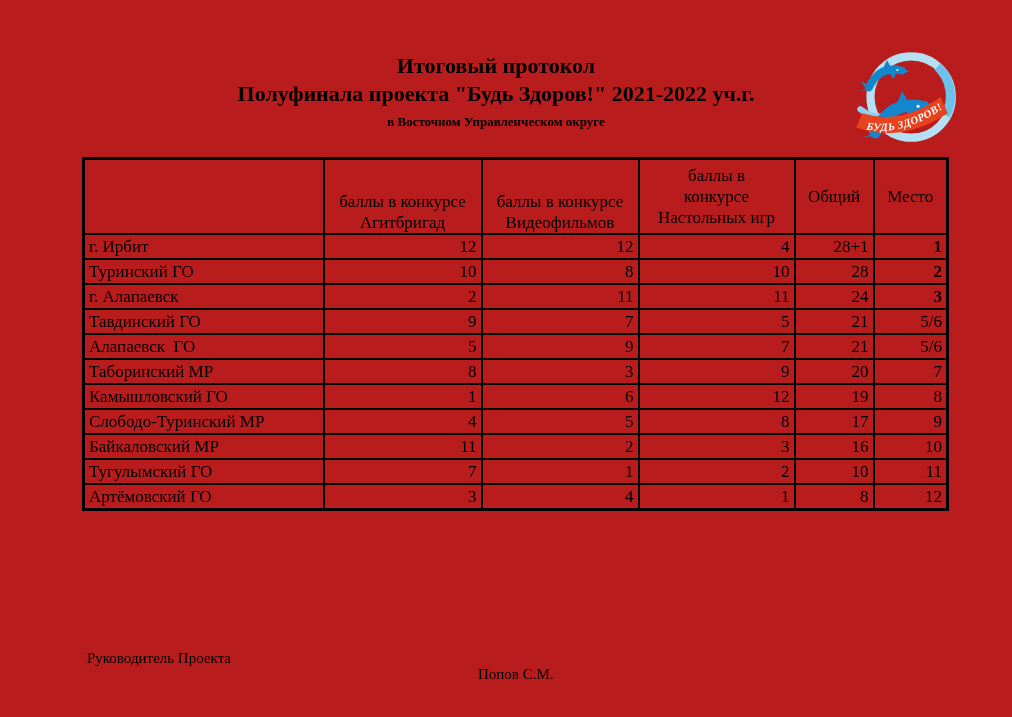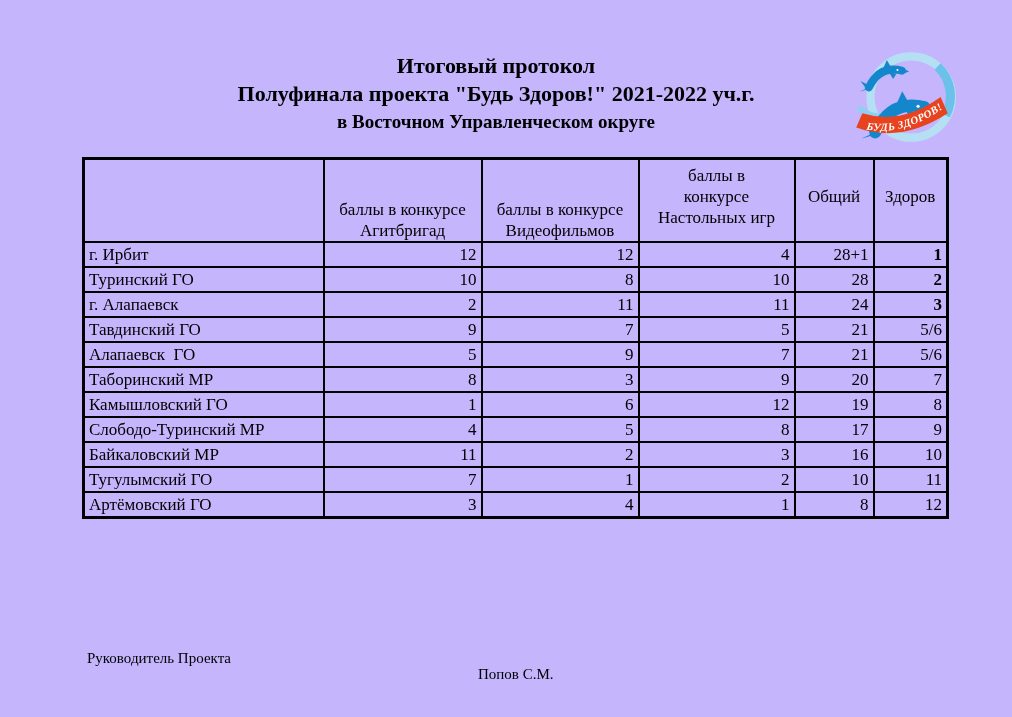--- a/index.html
+++ b/index.html
@@ -1,36 +1,36 @@
 <!DOCTYPE html>
 <html><head>
 <meta charset="utf-8">
 <style>
   html,body{margin:0;padding:0;background:#fff;}
   .page{
-    position:relative;width:1012px;height:717px;background:#c4b5fd;
+    position:relative;width:1012px;height:717px;background:#b91c1c;
     font-family:"Liberation Serif","DejaVu Serif",serif;color:#000;overflow:hidden;
   }
   
   .title{position:absolute;left:66px;top:52px;width:860px;text-align:center;font-weight:bold;}
   .title .t1{font-size:22px;line-height:28px;}
-  .title .t2{font-size:19px;line-height:27px;}
+  .title .t2{font-size:13px;line-height:27px;}
   
   .logo{position:absolute;right:48px;top:44px;width:122px;height:106px;}
   
   table.results{
     position:absolute;left:82px;top:157px;width:864px;
     border-collapse:collapse;table-layout:fixed;border:3px solid #000;
   }
   table.results td{border:2px solid #000;font-size:17px;padding:0 4px;overflow:hidden;}
   thead td{
     text-align:center;border-bottom:3px solid #000;white-space:pre-line;
     vertical-align:bottom;height:73px;line-height:21px;padding-bottom:4px;
   }
-  thead td.vm{vertical-align:middle;padding-bottom:8px;}
+  thead td.vm{vertical-align:middle;padding-bottom:0;}
   tbody td{height:23px;line-height:23px;vertical-align:middle;}
   td.name{text-align:left;white-space:pre;}
   td.num{text-align:right;}
   .b{font-weight:bold;}
   
   .footer{position:absolute;left:87px;top:650px;width:860px;font-size:15px;}
   .footer .nm{position:absolute;left:391px;top:0;margin-top:16px;}
 </style>
 </head>
 <body>
@@ -81,21 +81,21 @@
       <tr>
         <td></td>
         <td>баллы в конкурсе
 Агитбригад</td>
         <td>баллы в конкурсе
 Видеофильмов</td>
         <td class="vm">баллы в
 конкурсе
 Настольных игр</td>
         <td class="vm">Общий</td>
-        <td class="vm">Здоров</td>
+        <td class="vm">Место</td>
       </tr>
     </thead>
     <tbody>
       <tr>
         <td class="name">г. Ирбит</td>
         <td class="num">12</td>
         <td class="num">12</td>
         <td class="num">4</td>
         <td class="num">28+1</td>
         <td class="num b">1</td>

